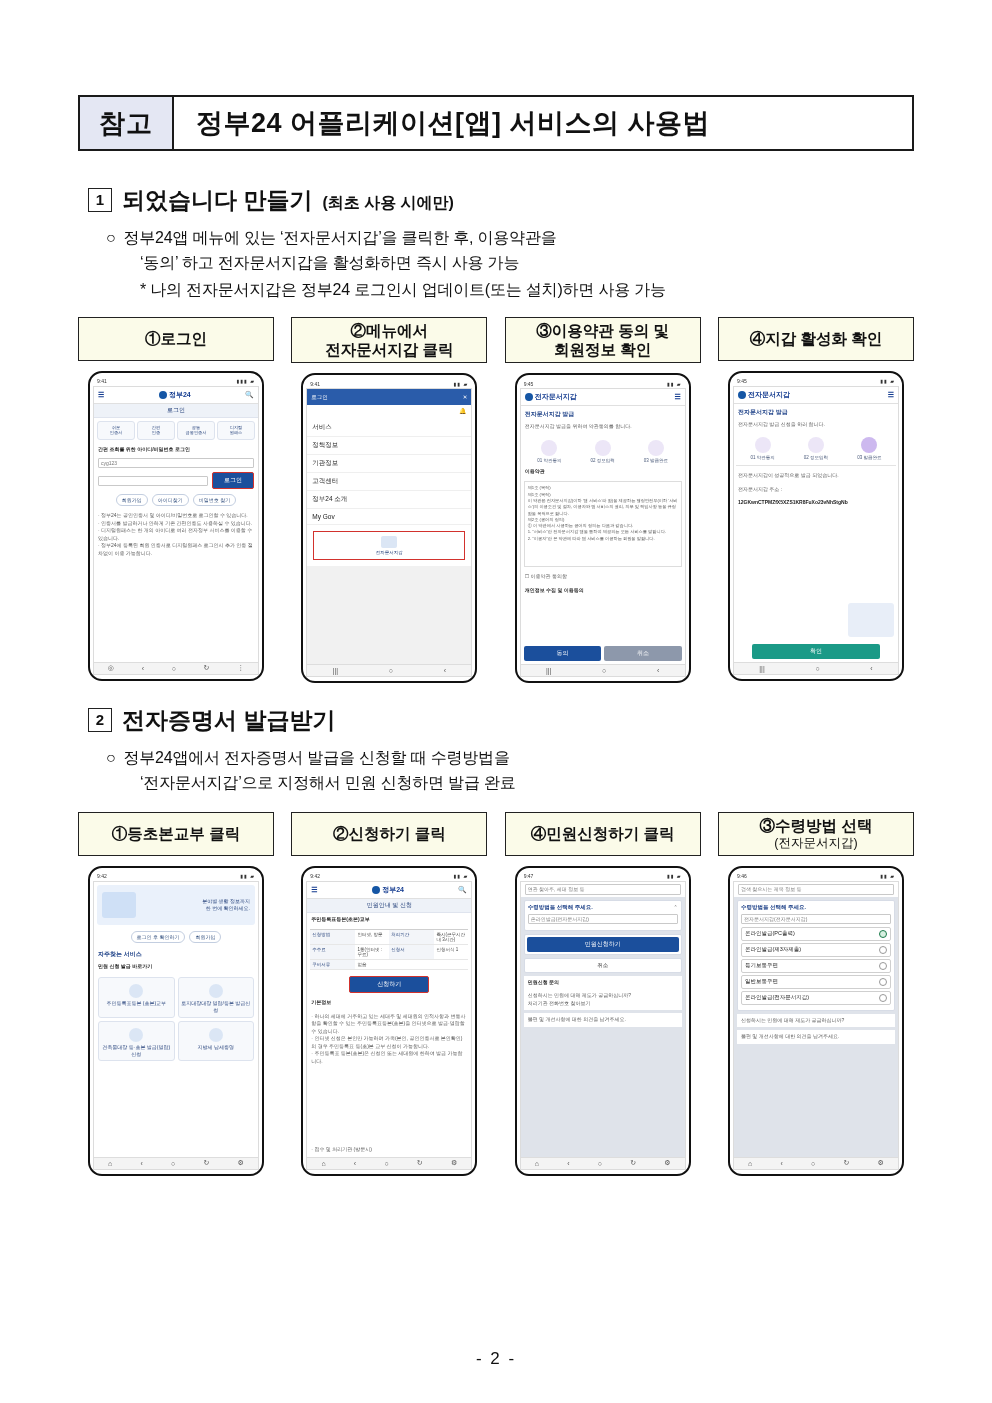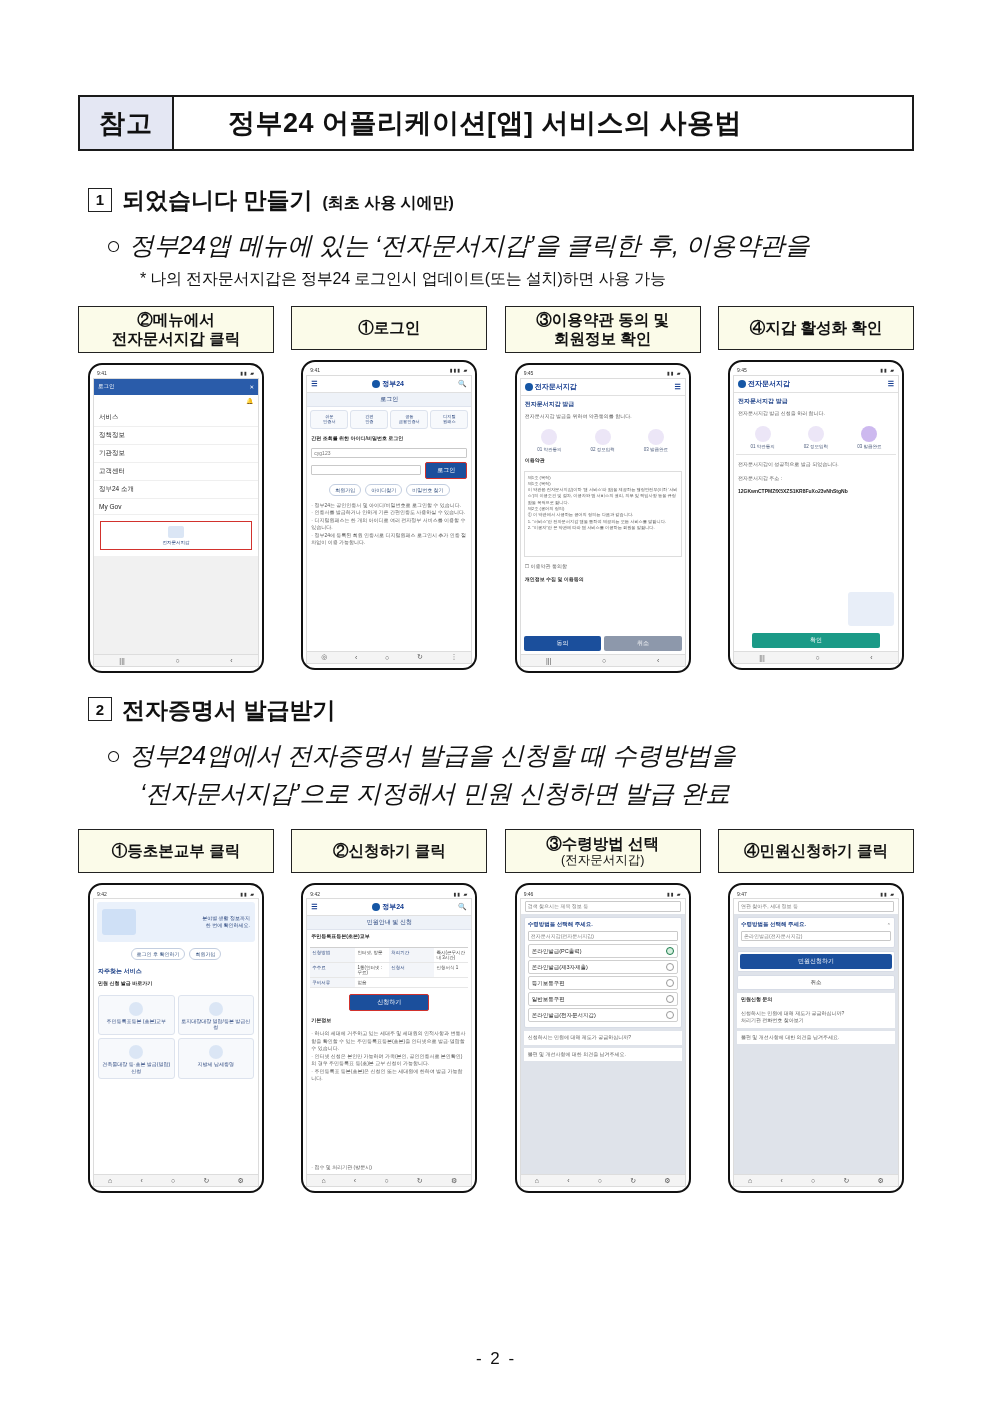--- a/index.html
+++ b/index.html
@@ -17,21 +17,20 @@
     box-sizing:border-box;
     padding:95px 78px 0 78px;
   }
   
   .title-bar{
     display:flex;
     border:2px solid #1a1a1a;
     height:52px;
     align-items:stretch;
     margin-bottom:34px;
-    gap:32px;
   }
   .title-tag{
     width:92px;
     background:#e4e7f3;
     display:flex;align-items:center;justify-content:center;
     border-right:2px solid #1a1a1a;
     font-size:26px;font-weight:bold;letter-spacing:1px;
   }
   .title-text{
     flex:1;
@@ -47,21 +46,21 @@
   .sec-num{
     display:inline-flex;align-items:center;justify-content:center;
     width:22px;height:22px;border:1.6px solid #222;
     font-size:15px;line-height:1;font-weight:bold;
     position:relative;top:-3px;
   }
   .sec-title{font-size:23px;font-weight:bold;}
   .sec-sub{font-size:16px;font-weight:bold;}
   .bullet{
     margin:6px 0 0 28px;
-    font-size:25px;line-height:1.55;letter-spacing:-0.2px;font-style:italic;
+    font-size:16px;line-height:1.55;letter-spacing:-0.2px;
   }
   .bullet .circ{margin-right:8px;}
   .bullet .l2{display:block;margin-left:34px;}
   .note{
     margin:4px 0 0 62px;
     font-size:16px;letter-spacing:-0.2px;
   }
   
   .fig-row{
     display:flex;justify-content:space-between;
@@ -192,24 +191,76 @@
     <div class="title-text">정부24 어플리케이션[앱] 서비스의 사용법</div>
   </div>
 
   <div class="sec-head">
     <span class="sec-num">1</span>
     <span class="sec-title">되었습니다 만들기</span>
     <span class="sec-sub">(최초 사용 시에만)</span>
   </div>
   <div class="bullet">
     <span class="circ">○</span><span>정부24앱 메뉴에 있는 ‘전자문서지갑’을 클릭한 후, 이용약관을</span>
+    <span class="l2">‘동의’ 하고 전자문서지갑을 활성화하면 즉시 사용 가능</span>
   </div>
   <div class="note">* 나의 전자문서지갑은 정부24 로그인시 업데이트(또는 설치)하면 사용 가능</div>
 
   <div class="fig-row">
+
+    <div class="fig">
+      <div class="cap">
+        <span>①로그인</span>
+      </div>
+      <div class="phone">
+        <div class="st-bar">
+          <span>9:41</span>
+          <span class="ic">▮▮▮ ▰</span>
+        </div>
+        <div class="scr">
+          <div class="gov-top">
+            <span>☰</span>
+            <span class="gov-logo">
+                <span class="gov-dot"></span>
+                <span>정부24</span>
+              </span>
+            <span>🔍</span>
+          </div>
+          <div class="sub-band">로그인</div>
+          <div style="display:flex;gap:2px;padding:3px;">
+            <div class="card" style="flex:1;font-size:4.2px;padding:3px 1px;">쉬운<br>인증서</div>
+            <div class="card" style="flex:1;font-size:4.2px;padding:3px 1px;">간편<br>인증</div>
+            <div class="card" style="flex:1;font-size:4.2px;padding:3px 1px;">공동<br>금융인증서</div>
+            <div class="card" style="flex:1;font-size:4.2px;padding:3px 1px;">디지털<br>원패스</div>
+          </div>
+          <div class="tiny b">간편 조회를 위한 아이디/비밀번호 로그인</div>
+          <div class="inp">cyg123</div>
+          <div style="display:flex;align-items:center;">
+            <div class="inp" style="flex:1;"></div>
+            <div class="btn-blue redbox" style="width:40px;margin:2px 4px 2px 0;">로그인</div>
+          </div>
+          <div class="rowc">
+            <span class="pill">회원가입</span>
+            <span class="pill">아이디찾기</span>
+            <span class="pill">비밀번호 찾기</span>
+          </div>
+          <div class="tiny" style="white-space:pre-line;flex:1;overflow:hidden;">· 정부24는 공인인증서 및 아이디/비밀번호로 로그인할 수 있습니다.
+· 인증서를 발급하거나 안하게 기존 간편인증도 사용하실 수 있습니다.
+· 디지털원패스는 한 개의 아이디로 여러 전자정부 서비스를 이용할 수 있습니다.
+· 정부24에 등록된 회원 인증서로 디지털원패스 로그인시 추가 인증 절차없이 이용 가능합니다.</div>
+          <div class="navbar">
+              <span>◎</span>
+              <span>‹</span>
+              <span>○</span>
+              <span>↻</span>
+              <span>⋮</span>
+            </div>
+        </div>
+      </div>
+    </div>
 
     <div class="fig">
       <div class="cap">
         <span>②메뉴에서</span>
         <span>전자문서지갑 클릭</span>
       </div>
       <div class="phone">
         <div class="st-bar">
           <span>9:41</span>
           <span class="ic">▮▮ ▰</span>
@@ -230,71 +281,20 @@
           <div class="menu-item">My Gov</div>
           <div class="redbox" style="margin:6px 6px;padding:4px;display:flex;flex-direction:column;align-items:center;">
             <div style="width:16px;height:12px;background:#dbe6f5;border-radius:2px;"></div>
             <span style="font-size:4.5px;color:#24407a;margin-top:2px;">전자문서지갑</span>
           </div>
           <div style="flex:1;background:#f1f1f1;"></div>
           <div class="navbar">
               <span>|||</span>
               <span>○</span>
               <span>‹</span>
-            </div>
-        </div>
-      </div>
-    </div>
-
-    <div class="fig">
-      <div class="cap">
-        <span>①로그인</span>
-      </div>
-      <div class="phone">
-        <div class="st-bar">
-          <span>9:41</span>
-          <span class="ic">▮▮▮ ▰</span>
-        </div>
-        <div class="scr">
-          <div class="gov-top">
-            <span>☰</span>
-            <span class="gov-logo">
-                <span class="gov-dot"></span>
-                <span>정부24</span>
-              </span>
-            <span>🔍</span>
-          </div>
-          <div class="sub-band">로그인</div>
-          <div style="display:flex;gap:2px;padding:3px;">
-            <div class="card" style="flex:1;font-size:4.2px;padding:3px 1px;">쉬운<br>인증서</div>
-            <div class="card" style="flex:1;font-size:4.2px;padding:3px 1px;">간편<br>인증</div>
-            <div class="card" style="flex:1;font-size:4.2px;padding:3px 1px;">공동<br>금융인증서</div>
-            <div class="card" style="flex:1;font-size:4.2px;padding:3px 1px;">디지털<br>원패스</div>
-          </div>
-          <div class="tiny b">간편 조회를 위한 아이디/비밀번호 로그인</div>
-          <div class="inp">cyg123</div>
-          <div style="display:flex;align-items:center;">
-            <div class="inp" style="flex:1;"></div>
-            <div class="btn-blue redbox" style="width:40px;margin:2px 4px 2px 0;">로그인</div>
-          </div>
-          <div class="rowc">
-            <span class="pill">회원가입</span>
-            <span class="pill">아이디찾기</span>
-            <span class="pill">비밀번호 찾기</span>
-          </div>
-          <div class="tiny" style="white-space:pre-line;flex:1;overflow:hidden;">· 정부24는 공인인증서 및 아이디/비밀번호로 로그인할 수 있습니다.
-· 인증서를 발급하거나 안하게 기존 간편인증도 사용하실 수 있습니다.
-· 디지털원패스는 한 개의 아이디로 여러 전자정부 서비스를 이용할 수 있습니다.
-· 정부24에 등록된 회원 인증서로 디지털원패스 로그인시 추가 인증 절차없이 이용 가능합니다.</div>
-          <div class="navbar">
-              <span>◎</span>
-              <span>‹</span>
-              <span>○</span>
-              <span>↻</span>
-              <span>⋮</span>
             </div>
         </div>
       </div>
     </div>
 
     <div class="fig">
       <div class="cap">
         <span>③이용약관 동의 및</span>
         <span>회원정보 확인</span>
       </div>
@@ -478,20 +478,61 @@
               </div>
           </div>
           <div style="padding:3px 42px;">
             <div class="btn-blue redbox">신청하기</div>
           </div>
           <div class="tiny b">기본정보</div>
           <div class="tiny" style="white-space:pre-line;flex:1;overflow:hidden;">· 하나의 세대에 거주하고 있는 세대주 및 세대원의 인적사항과 변동사항을 확인할 수 있는 주민등록표등본(초본)을 인터넷으로 발급·열람할 수 있습니다.
 · 인터넷 신청은 본인만 가능하며 가족(본인, 공인인증서로 본인확인)의 경우 주민등록표 등(초)본 교부 신청이 가능합니다.
 · 주민등록표 등본(초본)은 신청인 또는 세대원에 한하여 발급 가능합니다.</div>
           <div class="tiny">· 접수 및 처리기관 (방문시)</div>
+          <div class="navbar">
+              <span>⌂</span>
+              <span>‹</span>
+              <span>○</span>
+              <span>↻</span>
+              <span>⚙</span>
+            </div>
+        </div>
+      </div>
+    </div>
+
+    <div class="fig">
+      <div class="cap">
+        <span>④민원신청하기 클릭</span>
+      </div>
+      <div class="phone">
+        <div class="st-bar">
+          <span>9:47</span>
+          <span class="ic">▮▮ ▰</span>
+        </div>
+        <div class="scr">
+          <div class="inp" style="height:9px;line-height:9px;" placeholder="연관 찾아주, 세대 정보 등">연관 찾아주, 세대 정보 등</div>
+          <div style="flex:1;background:#dfe3ea;padding:3px;">
+            <div class="white-pan" style="margin:0 0 3px 0;padding:3px;">
+              <div style="display:flex;justify-content:space-between;align-items:center;">
+                <span style="font-size:5.5px;font-weight:bold;color:#1b3f86;">수령방법을 선택해 주세요.</span>
+                <span style="font-size:5px;color:#777;">⌃</span>
+              </div>
+              <div class="inp" style="margin:3px 0;">온라인발급(전자문서지갑)</div>
+            </div>
+            <div class="white-pan redbox" style="margin:0 0 3px 0;">
+              <div class="btn-blue" style="margin:2px;">민원신청하기</div>
+            </div>
+            <div class="white-pan" style="margin:0 0 3px 0;">
+              <div style="font-size:5.5px;text-align:center;padding:3px 0;color:#333;">취소</div>
+            </div>
+            <div class="tiny b" style="background:#fff;">민원신청 문의</div>
+            <div class="tiny" style="background:#fff;white-space:pre-line;">신청하시는 민원에 대해 제도가 궁금하십니까?
+처리기관 전화번호 찾아보기</div>
+            <div class="tiny" style="background:#fff;margin-top:3px;">불편 및 개선사항에 대한 의견을 남겨주세요.</div>
+          </div>
           <div class="navbar">
               <span>⌂</span>
               <span>‹</span>
               <span>○</span>
               <span>↻</span>
               <span>⚙</span>
             </div>
         </div>
       </div>
     </div>
@@ -539,57 +580,16 @@
           <div class="navbar">
               <span>⌂</span>
               <span>‹</span>
               <span>○</span>
               <span>↻</span>
               <span>⚙</span>
             </div>
         </div>
       </div>
     </div>
-
-    <div class="fig">
-      <div class="cap">
-        <span>④민원신청하기 클릭</span>
-      </div>
-      <div class="phone">
-        <div class="st-bar">
-          <span>9:47</span>
-          <span class="ic">▮▮ ▰</span>
-        </div>
-        <div class="scr">
-          <div class="inp" style="height:9px;line-height:9px;" placeholder="연관 찾아주, 세대 정보 등">연관 찾아주, 세대 정보 등</div>
-          <div style="flex:1;background:#dfe3ea;padding:3px;">
-            <div class="white-pan" style="margin:0 0 3px 0;padding:3px;">
-              <div style="display:flex;justify-content:space-between;align-items:center;">
-                <span style="font-size:5.5px;font-weight:bold;color:#1b3f86;">수령방법을 선택해 주세요.</span>
-                <span style="font-size:5px;color:#777;">⌃</span>
-              </div>
-              <div class="inp" style="margin:3px 0;">온라인발급(전자문서지갑)</div>
-            </div>
-            <div class="white-pan redbox" style="margin:0 0 3px 0;">
-              <div class="btn-blue" style="margin:2px;">민원신청하기</div>
-            </div>
-            <div class="white-pan" style="margin:0 0 3px 0;">
-              <div style="font-size:5.5px;text-align:center;padding:3px 0;color:#333;">취소</div>
-            </div>
-            <div class="tiny b" style="background:#fff;">민원신청 문의</div>
-            <div class="tiny" style="background:#fff;white-space:pre-line;">신청하시는 민원에 대해 제도가 궁금하십니까?
-처리기관 전화번호 찾아보기</div>
-            <div class="tiny" style="background:#fff;margin-top:3px;">불편 및 개선사항에 대한 의견을 남겨주세요.</div>
-          </div>
-          <div class="navbar">
-              <span>⌂</span>
-              <span>‹</span>
-              <span>○</span>
-              <span>↻</span>
-              <span>⚙</span>
-            </div>
-        </div>
-      </div>
-    </div>
   </div>
 
   <div class="footer">- 2 -</div>
 </div>
 
 </body></html>

